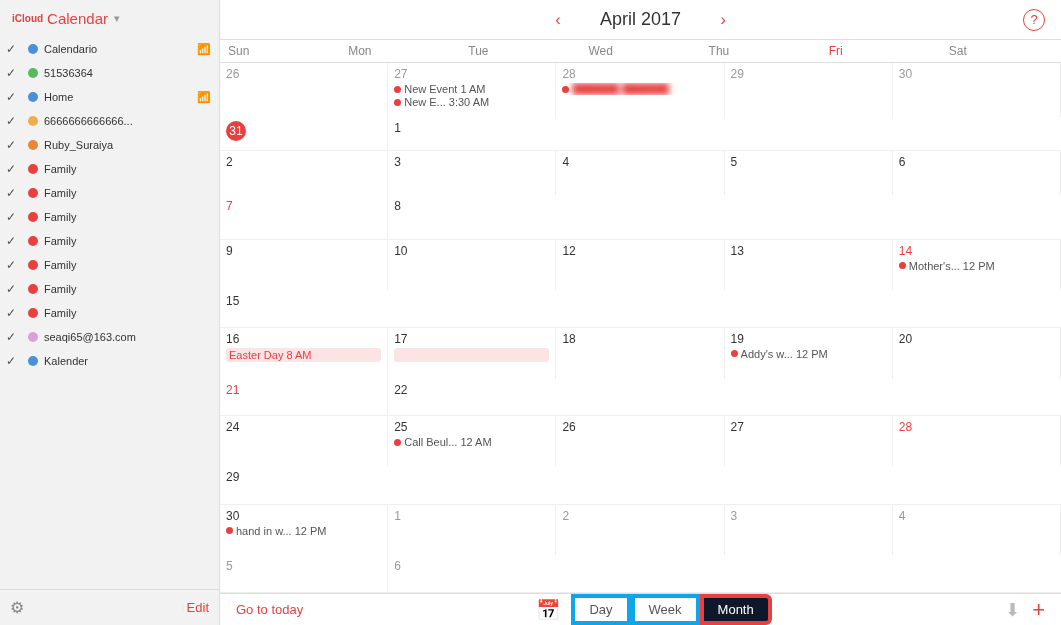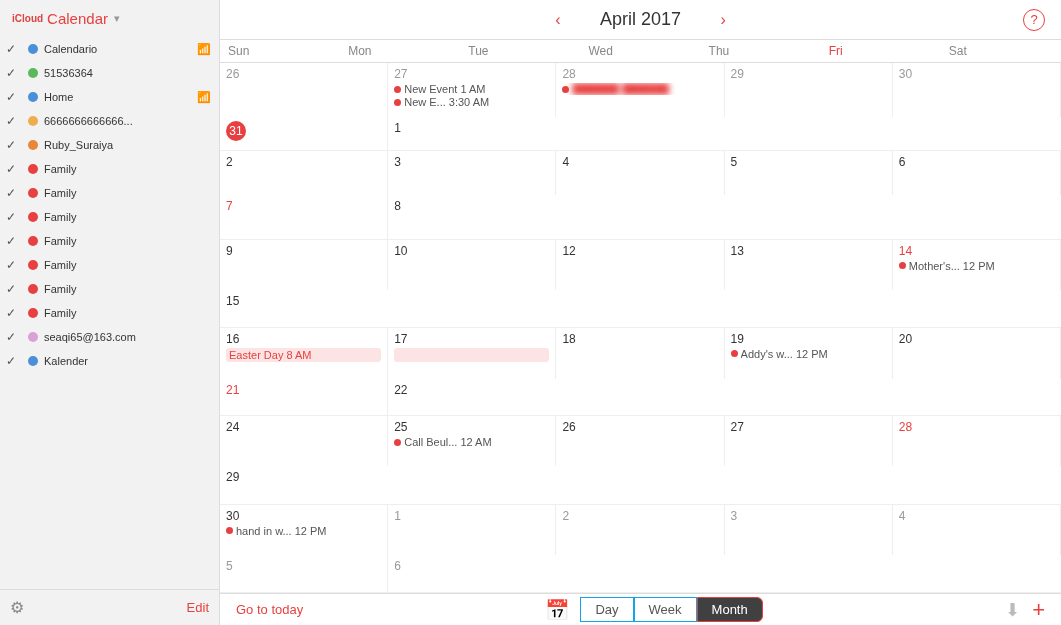--- a/index.html
+++ b/index.html
@@ -47,24 +47,24 @@
     .day-num.friday-num { color: #e84040; }
     .event { display: flex; align-items: center; font-size: 11px; color: #555; margin-bottom: 1px; white-space: nowrap; overflow: hidden; }
     .event.pink-bg { background: #fce4e4; border-radius: 3px; padding: 1px 3px; color: #e84040; }
     .event-dot { width: 7px; height: 7px; border-radius: 50%; background: #e84040; margin-right: 3px; flex-shrink: 0; }
     .event-text { overflow: hidden; text-overflow: ellipsis; }
 
     
     .toolbar { display: flex; align-items: center; justify-content: space-between; padding: 8px 16px; border-top: 1px solid #ddd; height: 32px; }
     .toolbar .go-today { color: #e84040; font-size: 13px; cursor: pointer; background: none; border: none; }
     .toolbar-center { display: flex; align-items: center; gap: 0; }
-    .view-btn { border: 1px solid #0ea5e9; padding: 4px 14px; font-size: 13px; cursor: pointer; background: #fff; color: #555; }
+    .view-btn { border: 4px solid #0ea5e9; padding: 4px 14px; font-size: 13px; cursor: pointer; background: #fff; color: #555; }
     .view-btn:first-child { border-radius: 6px 0 0 6px; border-right: none; }
     .view-btn:last-child { border-radius: 0 6px 6px 0; }
-    .view-btn.active { background: #404040; color: #fff; border-color: #e84040; }
+    .view-btn.active { background: #0f172a; color: #fff; border-color: #e84040; }
     .toolbar .add-btn { color: #e84040; font-size: 22px; cursor: pointer; background: none; border: none; font-weight: 300; }
     .toolbar-right { display: flex; align-items: center; gap: 12px; }
   </style>
 </head>
 <body>
 
 <div class="app-container">
 
   <div class="sidebar">
     <div class="sidebar-header">

